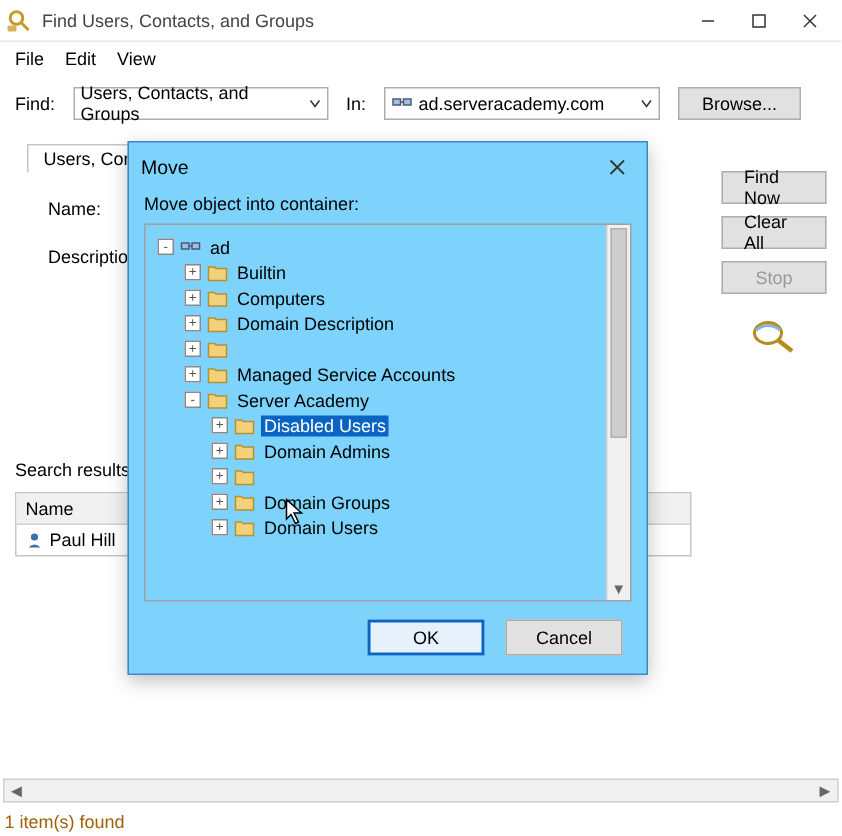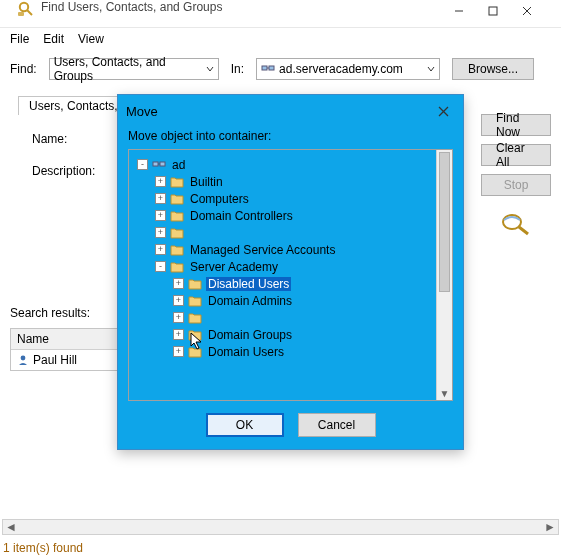--- a/index.html
+++ b/index.html
@@ -1,20 +1,20 @@
 <!DOCTYPE html>
 <html><head>
 <meta charset="utf-8">
 <style>
   * { box-sizing: border-box; font-family: "Segoe UI", Tahoma, sans-serif; font-size: 12px; }
   html, body { margin: 0; padding: 0; }
   body { width: 561px; height: 557px; background: #fff; position: relative; overflow: hidden; color: #000; }
 
   
-  .titlebar { display: flex; height: 28px; padding: 0 17px; border-bottom: 1px solid #e8e8e8; }
+  .titlebar { display: flex; align-items: center; height: 28px; padding: 0 4px; border-bottom: 1px solid #e8e8e8; }
   .app-icon { width: 18px; height: 18px; margin-right: 6px; display: inline-flex; }
   .title-text { flex: 1; color: #444; }
   .win-controls { display: flex; gap: 0; }
   .win-btn { width: 34px; height: 22px; display: flex; align-items: center; justify-content: center; color: #555; }
   .win-btn svg { width: 10px; height: 10px; }
 
   
   .menubar { display: flex; gap: 14px; padding: 4px 10px 6px; }
   .menubar span { color: #000; }
 
@@ -44,41 +44,41 @@
   .results { position: absolute; top: 238px; left: 10px; right: 100px; border: 1px solid #c5c5c5; background:#fff; }
   .results-header { background: #f0f0f0; padding: 3px 6px; border-bottom: 1px solid #d0d0d0; }
   .results-row { display: flex; align-items: center; gap: 4px; padding: 3px 6px; }
 
   
   .hscroll { position: absolute; left: 2px; right: 2px; bottom: 22px; height: 16px; border: 1px solid #d0d0d0; background: #f0f0f0; display:flex; justify-content:space-between; align-items:center; }
   .hscroll .arr { width: 16px; text-align:center; color:#666; }
   .status { position: absolute; left: 3px; bottom: 2px; color:#a16207; }
 
   
-  .dialog { position: absolute; left: 85px; top: 94px; width: 347px; height: 356px; background: #0ea5e9; border: 1px solid #3a8ac8; box-shadow: 0 4px 12px rgba(0,0,0,.25); display:flex; flex-direction:column;margin-left:32px; }
+  .dialog { position: absolute; left: 85px; top: 94px; width: 347px; height: 356px; background: #7dd3fc; border: 1px solid #3a8ac8; box-shadow: 0 4px 12px rgba(0,0,0,.25); display:flex; flex-direction:column; }
   .dlg-title { display:flex; align-items:center; padding: 6px 8px; }
   .dlg-title-text { flex:1; font-size: 13px; }
   .dlg-close { width:24px; height:20px; display:flex; align-items:center; justify-content:center; }
   .dlg-label { padding: 2px 10px 6px; }
   .tree-wrap { margin: 0 10px; border: 1px solid #a0a0a0; flex:1; position:relative; overflow:hidden; }
   .tree-scroll { position:absolute; right:0; top:0; bottom:0; width:16px; background:#f0f0f0; border-left:1px solid #d0d0d0; }
   .tree-scroll .thumb { position:absolute; top:2px; left:2px; right:2px; height:140px; background:#cdcdcd; border:1px solid #b0b0b0; }
   .tree-scroll .tarr { position:absolute; left:0; right:0; height:14px; display:flex; align-items:center; justify-content:center; color:#666; font-size:10px; }
   .tree-scroll .tarr.bot { bottom:0; }
   .tree { padding: 6px 4px; }
   .node { display:flex; align-items:center; height:17px; white-space:nowrap; }
   .exp { width:11px; height:11px; border:1px solid #8a8a8a; display:inline-flex; align-items:center; justify-content:center; font-size:9px; line-height:1; color:#555; margin-right:4px; background:#fff; }
   .folder-ico { width:14px; height:12px; display:inline-flex; margin-right:4px; }
   .node-label { padding: 0 2px; }
   .node-label.sel { background:#0a64c4; color:#fff; }
   .depth0 { padding-left: 4px; }
   .depth1 { padding-left: 22px; }
   .depth2 { padding-left: 40px; }
 
-  .dlg-buttons { display:flex; justify-content:center; gap:14px; padding:12px 16px 12px; }
+  .dlg-buttons { display:flex; justify-content:flex-end; gap:14px; padding:12px 16px 12px; }
   .dlg-buttons .btn { width: 78px; height:24px; background:#e1e1e1; }
   .dlg-buttons .btn.default { border:2px solid #0a64c4; background:#e7f1fb; }
 
   .cursor { position:absolute; left:190px; top:332px; pointer-events:none; }
 
   svg { display:block; }
 </style>
 </head>
 <body>
 
@@ -240,21 +240,21 @@
           </span>
           <span class="node-label">Computers</span>
         </div>
         <div class="node depth1">
           <span class="exp">+</span>
           <span class="folder-ico">
             <svg width="14" height="12" viewBox="0 0 14 12">
               <path d="M1 2 h4 l1 1 h7 v8 h-12 z" fill="#f3d17a" stroke="#b8912f"></path>
             </svg>
           </span>
-          <span class="node-label">Domain Controllers</span>
+          <span class="node-label">Domain Description</span>
         </div>
         <div class="node depth1">
           <span class="exp">+</span>
           <span class="folder-ico">
             <svg width="14" height="12" viewBox="0 0 14 12">
               <path d="M1 2 h4 l1 1 h7 v8 h-12 z" fill="#f3d17a" stroke="#b8912f"></path>
             </svg>
           </span>
         </div>
         <div class="node depth1">

